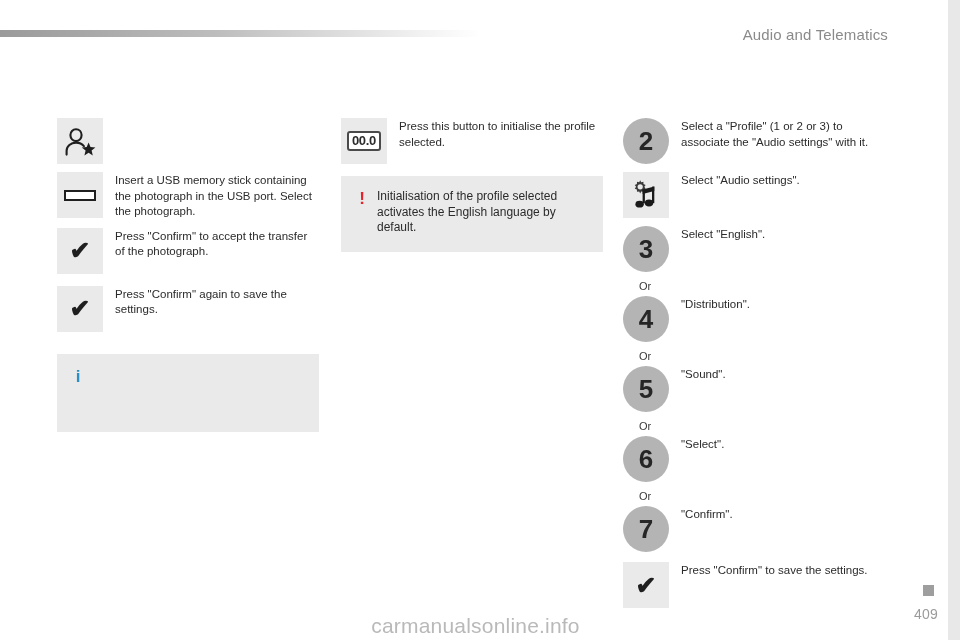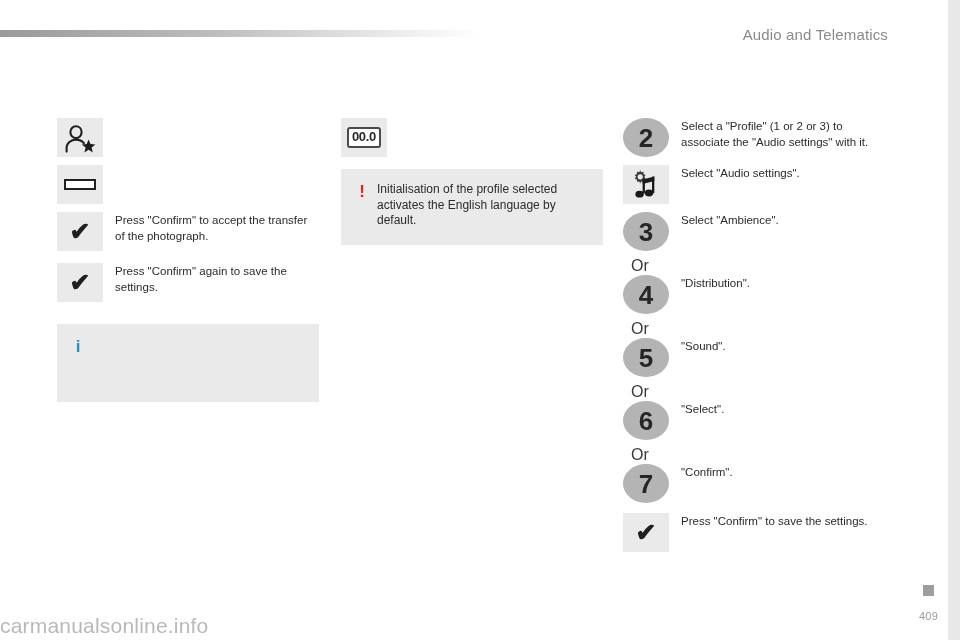--- a/index.html
+++ b/index.html
@@ -55,21 +55,21 @@
 
   
   .step {
     display: flex;
     align-items: flex-start;
     margin-bottom: 8px;
   }
   .step-icon {
     flex: 0 0 auto;
     width: 46px;
-    height: 39px;
+    height: 46px;
     margin-right: 12px;
     position: relative;
   }
   .step-icon.box {
     background: #eaeaea;
   }
   .step-icon.circle-badge {
     background: #b4b4b4;
     border-radius: 50%;
     display: flex;
@@ -115,24 +115,24 @@
     line-height: 15.5px;
     color: #2b2b2b;
     padding-left: 6px;
   }
 
   #info-note    { margin-top: 22px; width: 262px; min-height: 78px; }
   #warning-note { margin-top: 12px; width: 262px; min-height: 50px; padding-bottom: 16px; }
 
   
   .or-label {
-    font-size: 16px;
+    font-size: 11px;
     color: #3a3a3a;
     line-height: 13px;
-    margin: 0 0 3px 8px;
+    margin: 0 0 3px 16px;
   }
 
   
   .glyph-wrap {
     position: absolute;
     inset: 0;
     display: flex;
     align-items: center;
     justify-content: center;
   }
@@ -159,38 +159,38 @@
     color: #1f1f1f;
     line-height: 1;
     font-weight: bold;
   }
 
   
   #page-number {
     position: absolute;
     right: 22px;
     bottom: 18px;
-    font-size: 11px;
+    font-size: 14px;
     color: #9b9b9b;
     letter-spacing: 0.2px;
   }
   #corner-mark {
     position: absolute;
     right: 26px;
     bottom: 44px;
     width: 11px;
     height: 11px;
     background: #9e9e9e;
   }
   #watermark {
     position: absolute;
     left: 0;
     right: 9px;
     bottom: 2px;
-    text-align: left;
+    text-align: center;
     font-size: 21px;
     color: #b9b9b9;
     letter-spacing: 0.2px;
     font-family: "Liberation Sans", sans-serif;
   }
 </style>
 </head>
 <body>
 
 <div id="right-edge-strip"></div>
@@ -210,20 +210,21 @@
       </div>
     </div>
   </div>
 
   <div class="step">
     <div class="step-icon box">
       <div class="glyph-wrap">
         <div class="usb-slot"></div>
       </div>
     </div>
+    <div class="step-text">Insert a USB memory stick containing the photograph in the USB port. Select the photograph.</div>
   </div>
 
   <div class="step">
     <div class="step-icon box">
       <div class="glyph-wrap">
         <span class="check-mark">✔</span>
       </div>
     </div>
     <div class="step-text">Press "<b>Confirm</b>" to accept the transfer of the photograph.</div>
   </div>
@@ -244,20 +245,21 @@
 </div>
 
 <div class="column" id="col-mid">
 
   <div class="step">
     <div class="step-icon box">
       <div class="glyph-wrap">
         <span class="lcd-chip">00.0</span>
       </div>
     </div>
+    <div class="step-text">Press this button to initialise the profile selected.</div>
   </div>
 
   <div class="callout" id="warning-note">
     <div class="callout-mark warn">!</div>
     <div class="callout-text">Initialisation of the profile selected activates the English language by default.</div>
   </div>
 
 </div>
 
 <div class="column" id="col-right">
@@ -287,21 +289,21 @@
         </svg>
       </div>
     </div>
     <div class="step-text">Select "<b>Audio settings</b>".</div>
   </div>
 
   <div class="step">
     <div class="step-icon circle-badge">
       <span class="badge-num">3</span>
     </div>
-    <div class="step-text">Select "<b>Ambience</b>".</div>
+    <div class="step-text">Select "<b>English</b>".</div>
   </div>
 
   <div class="or-label">Or</div>
   <div class="step">
     <div class="step-icon circle-badge">
       <span class="badge-num">4</span>
     </div>
     <div class="step-text">"<b>Distribution</b>".</div>
   </div>
 

